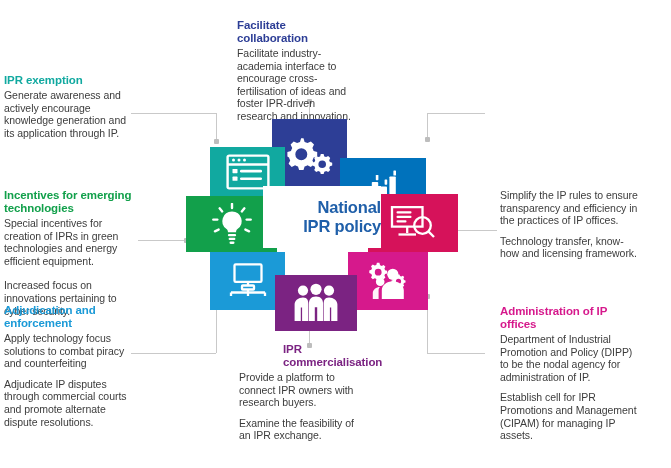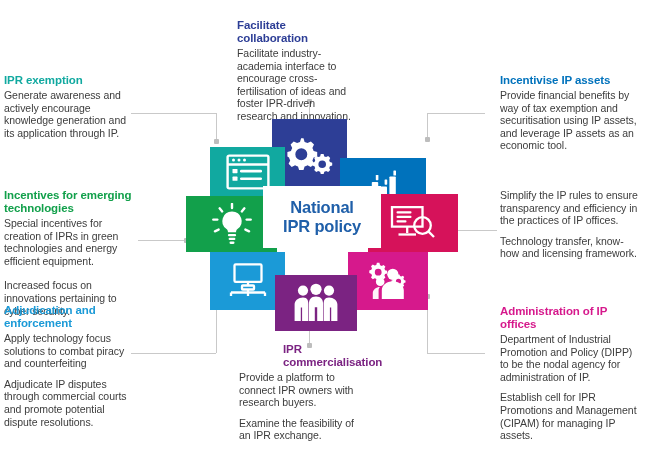--- a/index.html
+++ b/index.html
@@ -61,21 +61,21 @@
   
   #center-label {
     position: absolute;
     left: 263px;
     top: 186px;
     width: 118px;
     height: 62px;
     background: #ffffff;
     display: flex;
     flex-direction: column;
-    align-items: center;
+    align-items: flex-end;
     justify-content: center;
     z-index: 20;
   }
   #center-label span {
     display: block;
     font-size: 16.5px;
     font-weight: bold;
     color: #1f5fa9;
     line-height: 19px;
     text-align: center;
@@ -251,33 +251,29 @@
 
   <div class="block" style="left:4px; top:189px; width:136px;">
     <h3 style="color:#12a04b;">Incentives for emerging technologies</h3>
     <p style="width:118px;">Special incentives for creation of IPRs in green technologies and energy efficient equipment.</p>
     <p style="width:130px;margin-top:12px;">Increased focus on innovations pertaining to cyber security.</p>
   </div>
 
   <div class="block" style="left:4px; top:304px; width:136px;">
     <h3 style="color:#1b9ad7;">Adjudication and enforcement</h3>
     <p style="width:128px;">Apply technology focus solutions to combat piracy and counterfeiting</p>
-    <p style="width:128px;">Adjudicate IP disputes through commercial courts and promote potential dispute resolutions.</p>
+    <p style="width:128px;">Adjudicate IP disputes through commercial courts and promote alternate dispute resolutions.</p>
   </div>
 
   <div class="block" style="left:239px; top:343px; width:118px;">
     <h3 style="color:#7b2382;margin-left:44px;">IPR commercialisation</h3>
     <p>Provide a platform to connect IPR owners with research buyers.</p>
     <p>Examine the feasibility of an IPR exchange.</p>
   </div>
 
-  <div class="block" style="left:500px; top:74px; width:140px;">
-    <h3 style="color:#0072bc;">Incentivise IP assets</h3>
-    <p>Provide financial benefits by way of tax exemption and securitisation using IP assets, and leverage IP assets as an economic tool.</p>
-  </div>
 
   <div class="block" style="left:500px; top:189px; width:142px;">
     <p>Simplify the IP rules to ensure transparency and efficiency in the practices of IP offices.</p>
     <p>Technology transfer, know-how and licensing framework.</p>
   </div>
 
   <div class="block" style="left:500px; top:305px; width:140px;">
     <h3 style="color:#d6198c;">Administration of IP offices</h3>
     <p>Department of Industrial Promotion and Policy (DIPP) to be the nodal agency for administration of IP.</p>
     <p>Establish cell for IPR Promotions and Management (CIPAM) for managing IP assets.</p>

